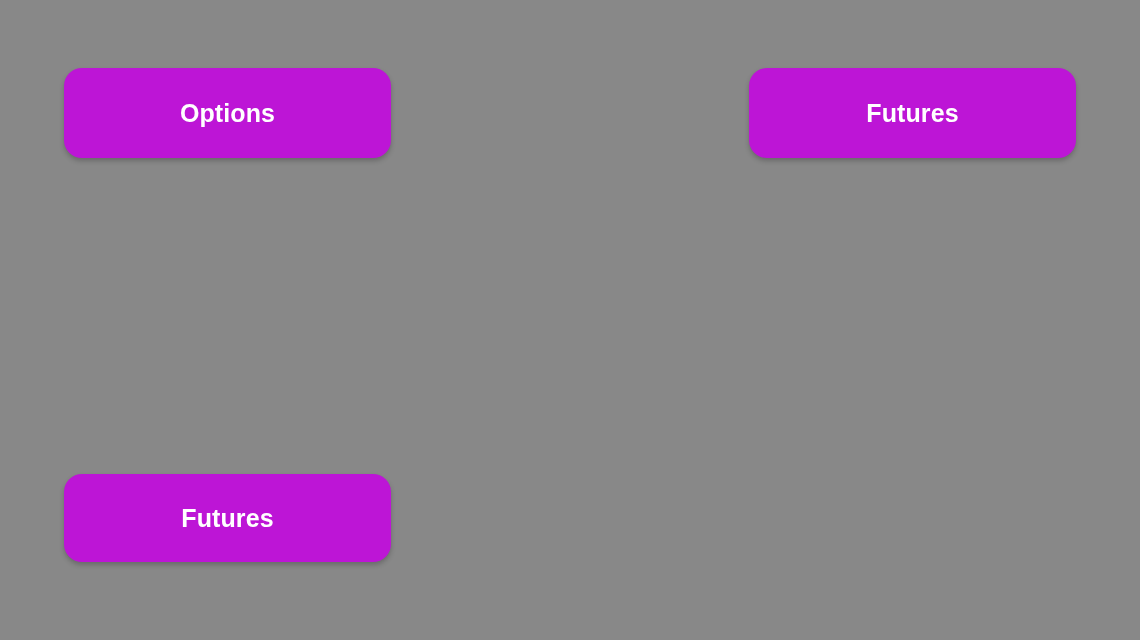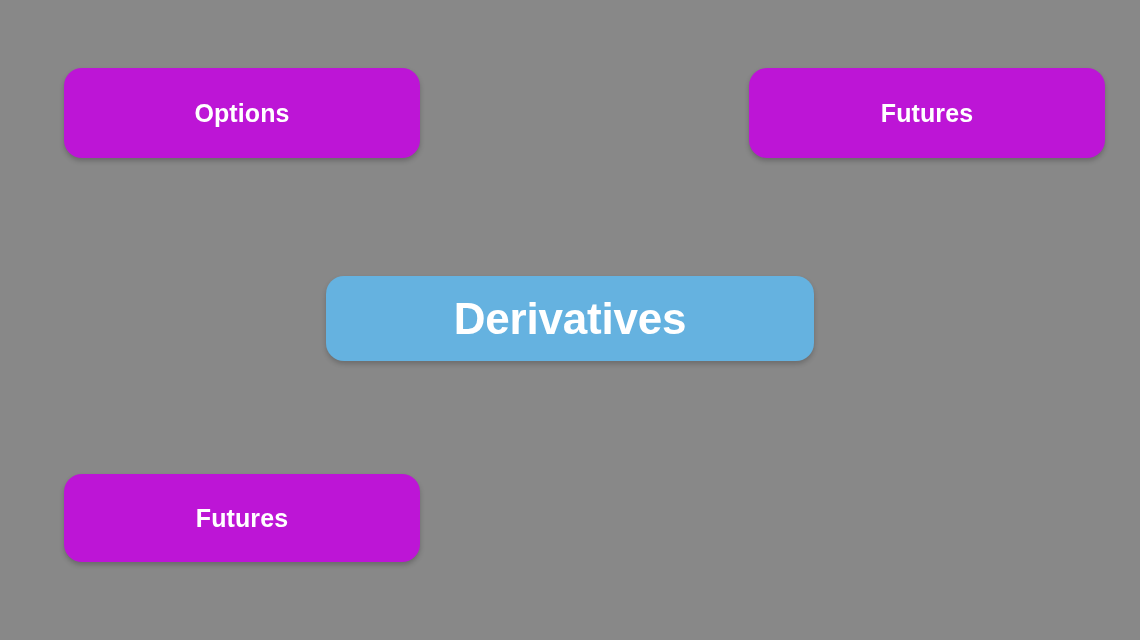--- a/index.html
+++ b/index.html
@@ -31,21 +31,21 @@
     -webkit-font-smoothing: antialiased;
   }
   .node-label {
     display: block;
     line-height: 1;
     letter-spacing: 0.1px;
   }
   
   .node-leaf {
     background: #bd15d6;
-    width: 356px;
+    width: 327px;
     box-shadow: 0 3px 5px rgba(0,0,0,0.22);
   }
   .node-leaf .node-label {
     font-size: 25px;
     font-weight: bold;
   }
   .col-left  { left: 64px;  }
   .col-right { left: 749px; }
   .row-top    { top: 68px;  height: 90px; }
   .row-bottom { top: 474px; height: 88px; }
@@ -71,22 +71,19 @@
 <div id="diagram-canvas">
 
   <div class="node node-leaf col-left row-top">
     <span class="node-label">Options</span>
   </div>
 
   <div class="node node-leaf col-right row-top">
     <span class="node-label">Futures</span>
   </div>
 
-  <div class="node node-center">
-    <span class="node-label">Derivatives</span>
-  </div>
 
   <div class="node node-leaf col-left row-bottom">
     <span class="node-label">Futures</span>
   </div>
 
 
 </div>
 
 </body></html>

